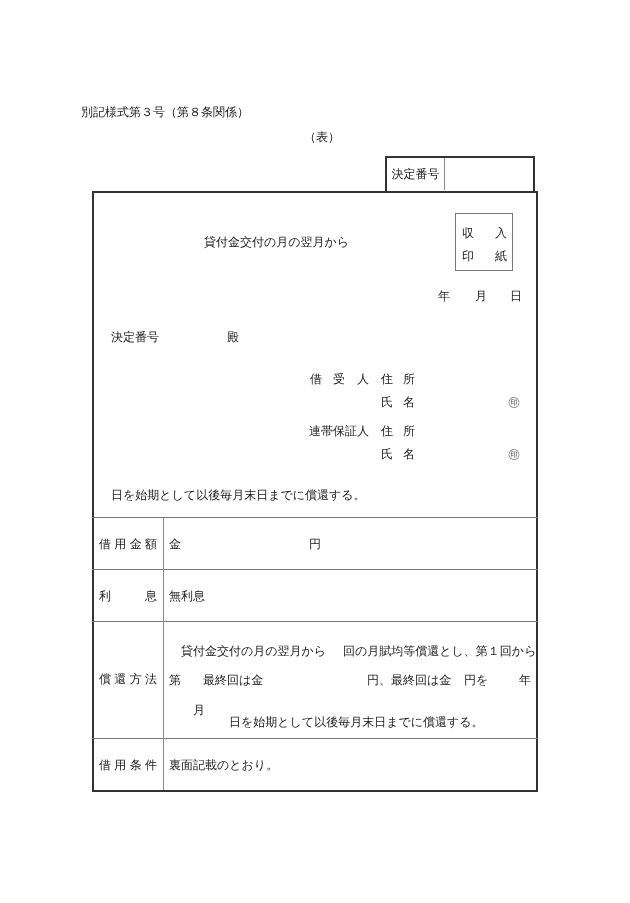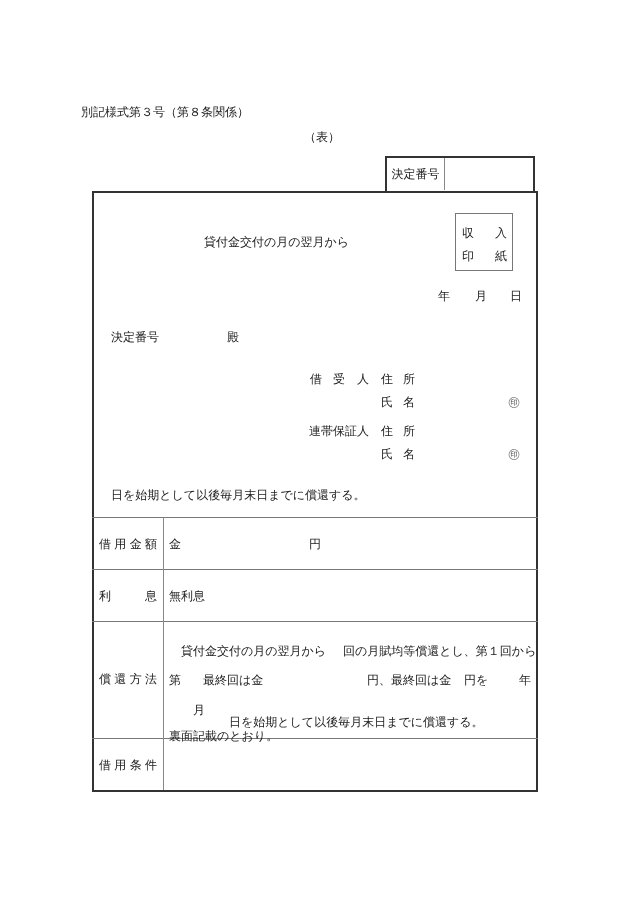--- a/index.html
+++ b/index.html
@@ -120,13 +120,13 @@
 <span class="cell" style="left:519px;top:674px;">年</span>
 <span class="cell" style="left:193px;top:704px;">月</span>
 <span class="cell" style="left:229px;top:704px;margin-top:12px;">日を始期として以後毎月末日までに償還する。</span>
 
 <div class="rowlabel" style="top:759px;">
   <span>借</span>
     <span>用</span>
     <span>条</span>
     <span>件</span>
 </div>
-<span class="cell" style="left:169px;top:730px;">裏面記載のとおり。</span>
+<span class="cell" style="left:169px;top:759px;">裏面記載のとおり。</span>
 
 </body></html>

